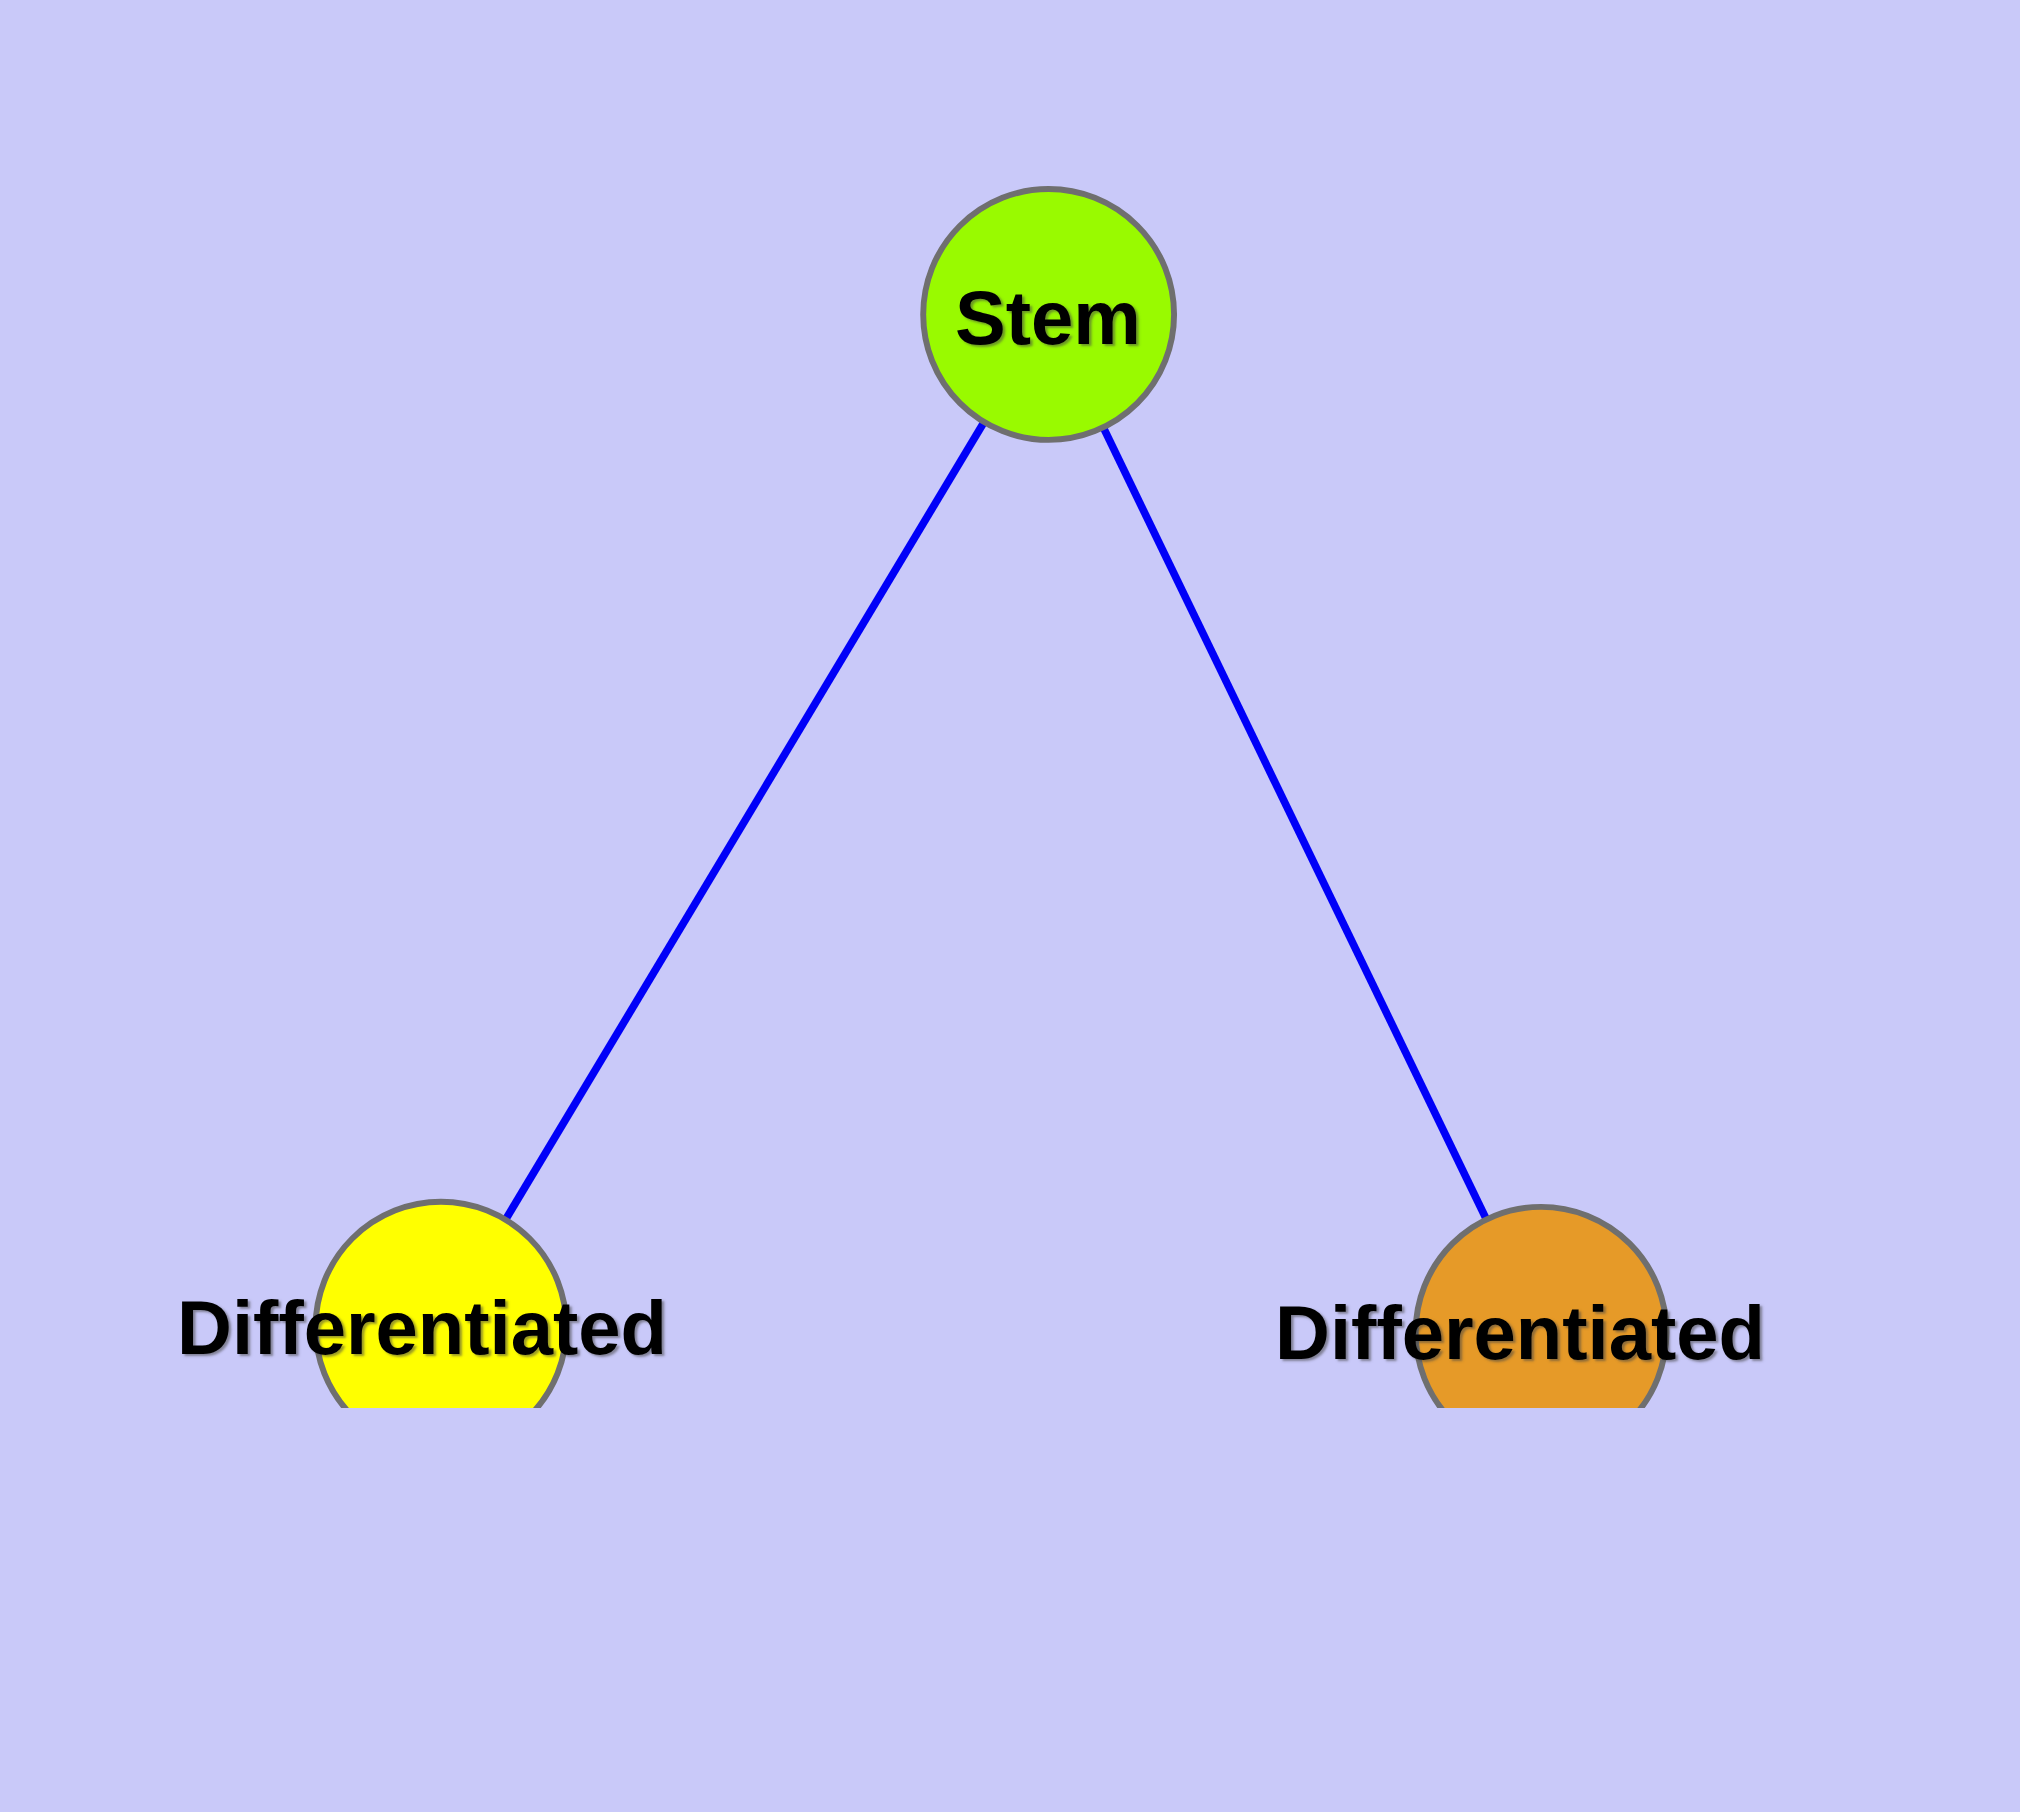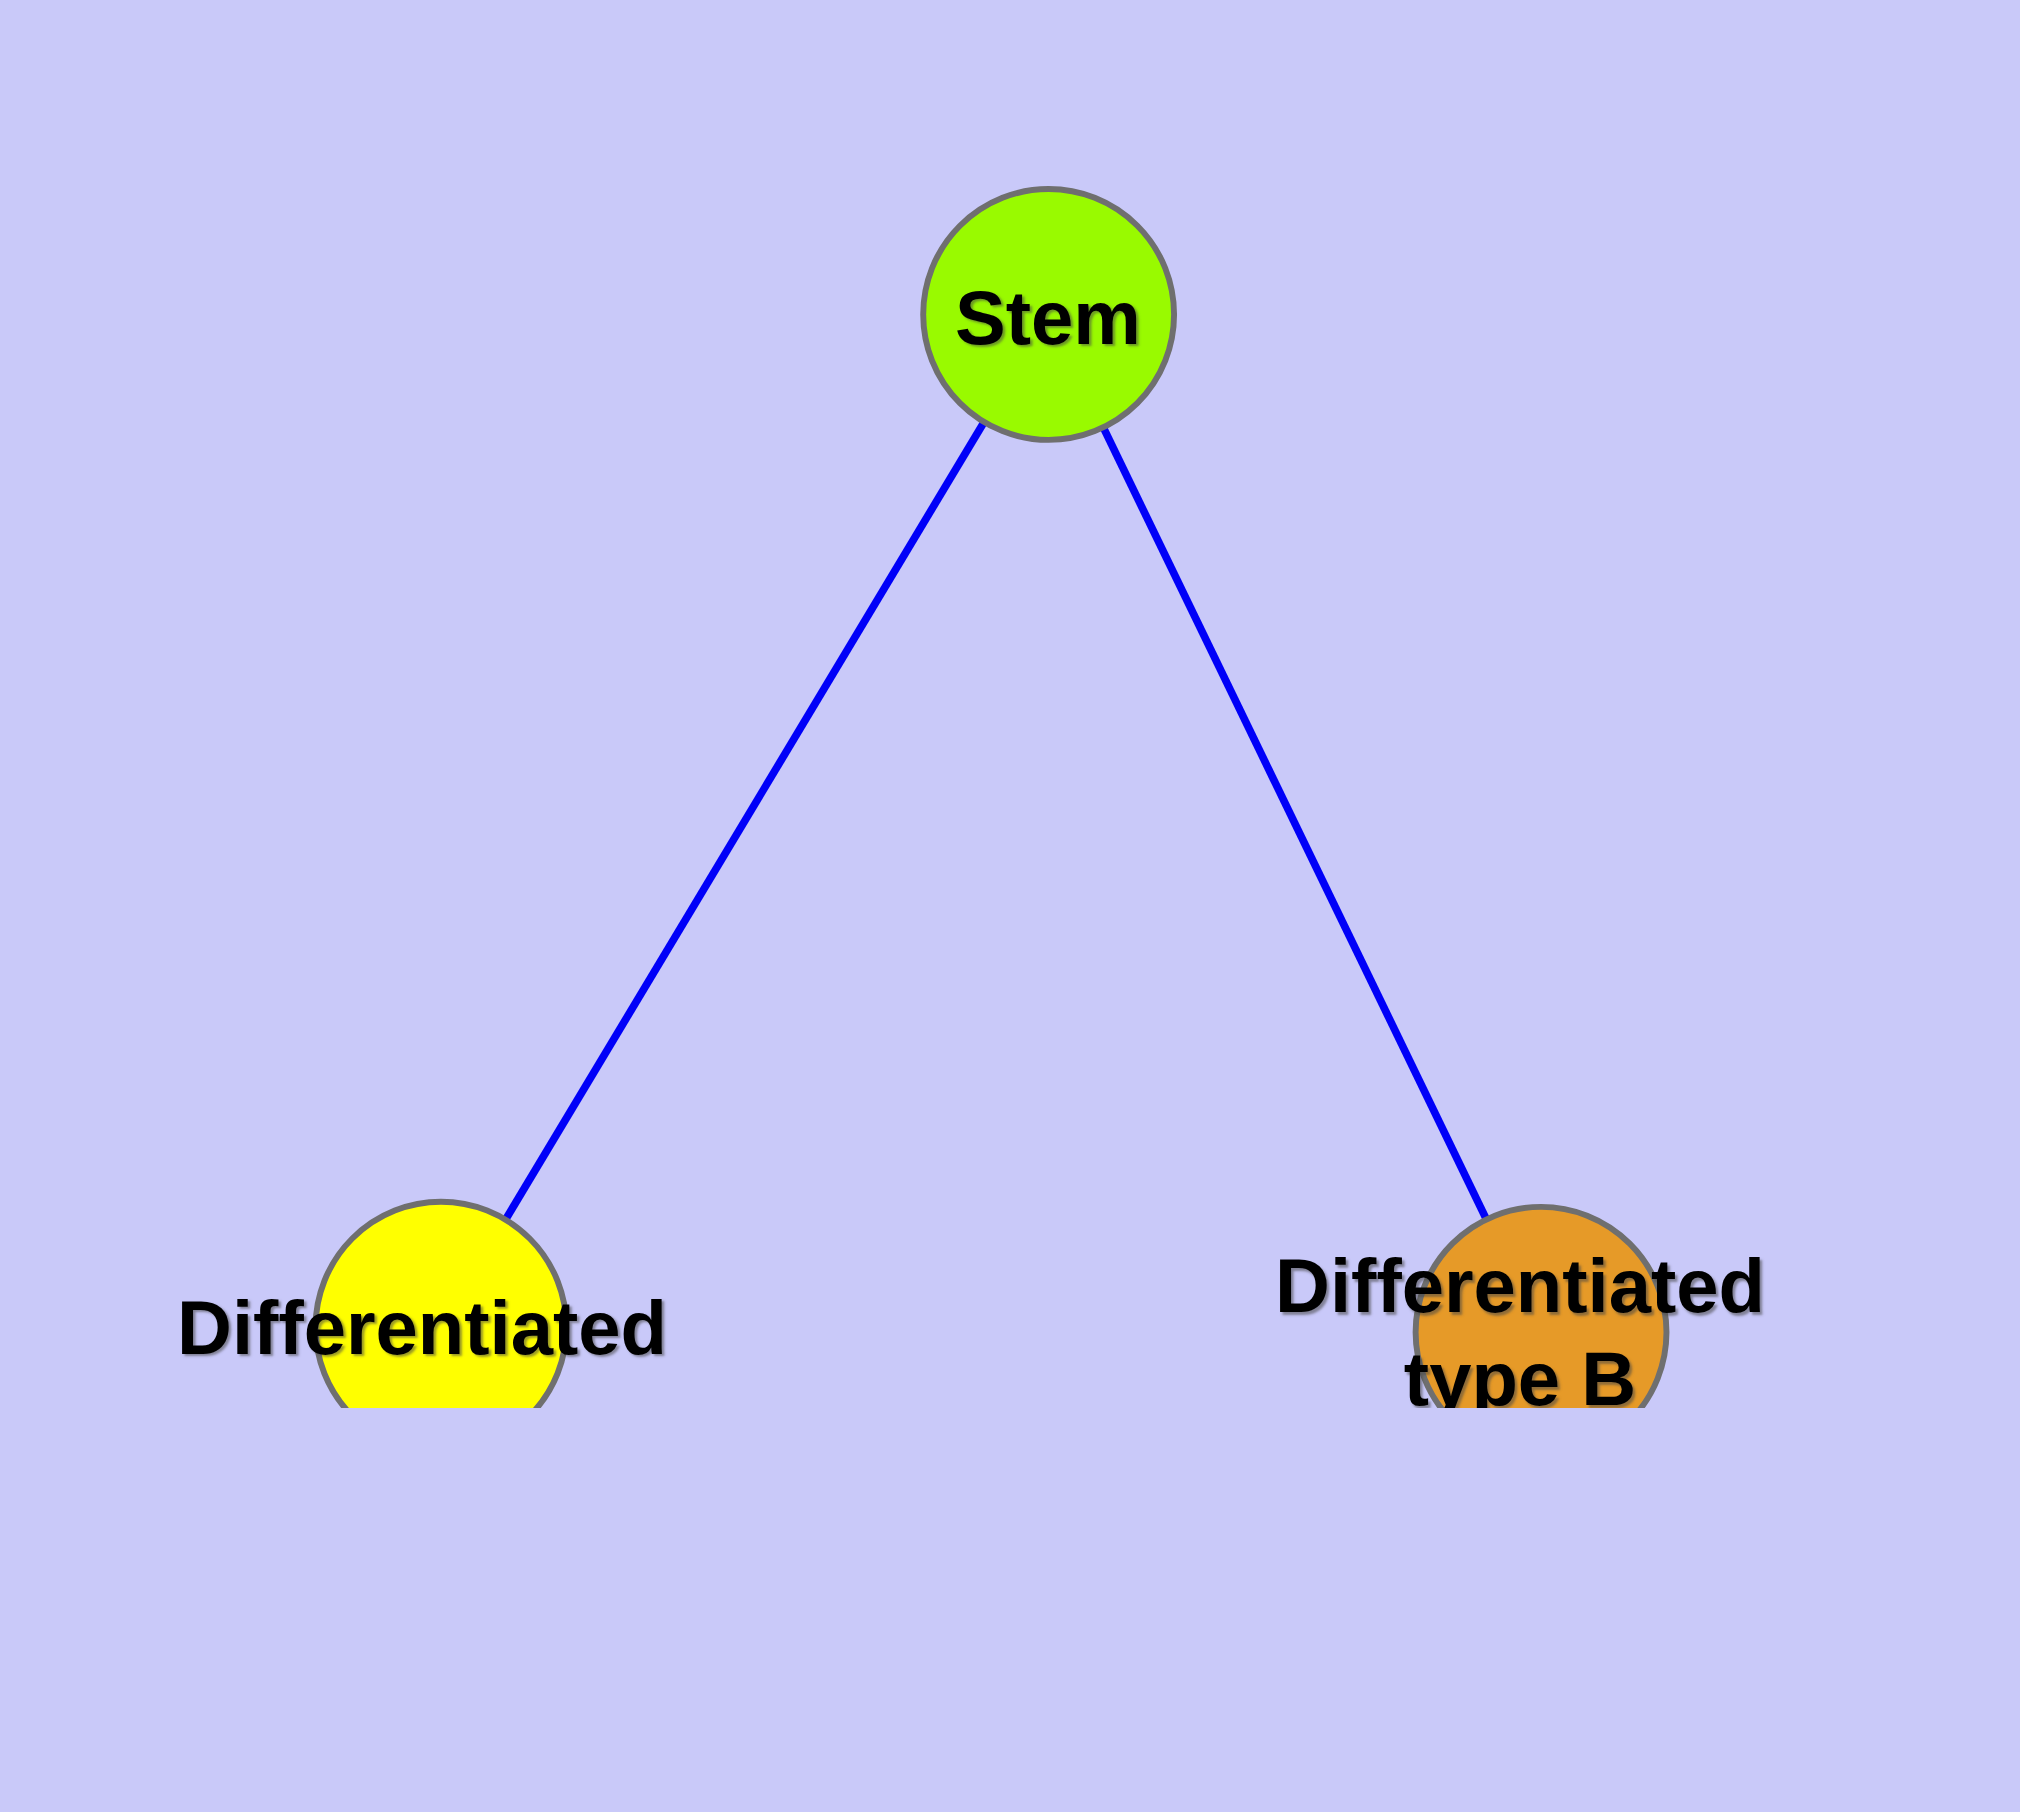--- a/index.html
+++ b/index.html
@@ -54,17 +54,16 @@
   <div class="node-label" style="left:1048px; top:317px">
     <div>Stem</div>
   </div>
 
   <div class="node-label" style="left:422px; top:1327px">
     <div>Differentiated</div>
   </div>
 
   <div class="node-label" style="left:1520px; top:1332px">
     <div>Differentiated</div>
-    <div>type B</div>
   </div>
 
 </div>
 
 
 </body></html>

